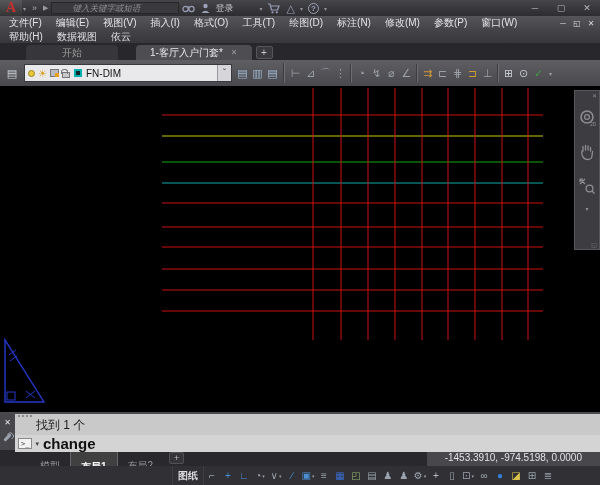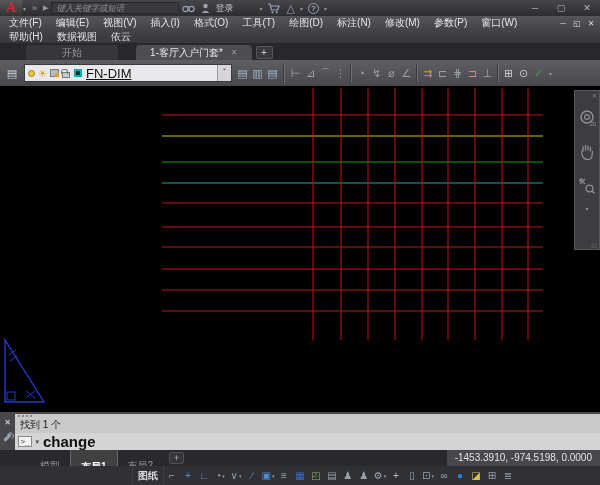--- a/index.html
+++ b/index.html
@@ -7,21 +7,21 @@
   body { font-family:"Liberation Sans","DejaVu Sans",sans-serif; background:#000; }
   #app { width:600px; height:485px; display:flex; flex-direction:column; position:relative; }
 
   
   .titlebar { height:16px; background:linear-gradient(#45454a,#2d2d31); display:flex; align-items:center; font-size:10px; color:#cfcfcf; flex:0 0 16px; }
   .logo { width:22px; height:16px; display:flex; align-items:center; justify-content:center; font-weight:bold; font-size:14px; color:#c53030; background:linear-gradient(#58585c,#333); font-family:"Liberation Serif",serif; }
   .logo-dd { font-size:6px; color:#999; margin:0 2px 0 1px; }
   .overflow { color:#aaa; font-size:9px; margin:0 4px; letter-spacing:-1px; }
   .doctitle { background:#efefef; color:#111; border:1px solid #8a8a8a; font-size:9px; padding:0 6px; height:13px; line-height:12px; white-space:nowrap; }
   .play { color:#9a9a9a; font-size:7px; margin:0 3px; }
-  .search { width:128px; height:12px; background:#3a3a3e; border:1px solid #272729; color:#8f8f8f; font-style:italic; font-size:8.5px; line-height:11px; padding:0 4px; overflow:hidden; white-space:nowrap; }
+  .search { width:128px; height:12px; background:#3a3a3e; border:1px solid #272729; color:#8f8f8f; font-style:italic; font-size:8.5px; line-height:11px; padding:0 20px; overflow:hidden; white-space:nowrap; }
   .tbicon { display:inline-flex; align-items:center; justify-content:center; margin:0 3px; }
   .tb-dd { font-size:6px; color:#8f8f8f; margin:0 2px; }
   .login-label { font-size:9px; color:#c8c8cc; margin-left:2px; }
   .helpcircle { width:11px; height:11px; border:1.5px solid #9aa0b8; border-radius:50%; color:#9aa0b8; font-size:8px; font-weight:bold; display:flex; align-items:center; justify-content:center; }
   .winctl { margin-left:auto; display:flex; }
   .winctl span { width:26px; text-align:center; color:#b8b8b8; font-size:9px; cursor:default; }
 
   
   .menubar { height:14px; background:linear-gradient(#55555a,#434348); display:flex; align-items:center; font-size:10px; color:#e4e4e6; padding-left:2px; flex:0 0 14px; }
   .menu-item { padding:0 7px; white-space:nowrap; }
@@ -41,21 +41,21 @@
   .toolbar { height:26px; background:linear-gradient(#5e5e63,#48484d); display:flex; align-items:center; padding:0 3px; flex:0 0 26px; }
   .tool-ic { width:18px; height:18px; display:flex; align-items:center; justify-content:center; font-size:11px; }
   .layerdd { width:208px; height:18px; background:#e9e9eb; border:1px solid #3a3a3e; display:flex; align-items:center; padding-left:3px; margin:0 3px; }
   .layerdd .bulb { width:7px; height:7px; background:#e8c838; border-radius:50%; border:1px solid #9a8420; margin-right:3px; }
   .layerdd .sun { color:#d8a020; font-size:10px; margin-right:3px; }
   .layerdd .plot { width:9px; height:8px; background:#b8bcc2; border:1px solid #777; position:relative; margin-right:3px; }
   .layerdd .plot::after { content:""; position:absolute; right:-1px; bottom:-1px; width:4px; height:4px; background:#e8a020; }
   .layerdd .lock { width:8px; height:6px; background:#c8cacd; border:1px solid #777; position:relative; margin-right:4px; margin-top:3px; }
   .layerdd .lock::before { content:""; position:absolute; left:-2px; top:-4px; width:5px; height:4px; border:1px solid #777; border-bottom:none; border-radius:3px 3px 0 0; }
   .layerdd .swatch { width:8px; height:8px; border:2px solid #00b0b0; background:#13272a; margin-right:4px; }
-  .layerdd .lname { font-size:13px; color:#111; flex:1;text-decoration:underline; }
+  .layerdd .lname { font-size:10px; color:#111; flex:1; }
   .layerdd .ddbtn { width:14px; height:16px; background:#d6d6da; border-left:1px solid #9a9aa0; display:flex; align-items:center; justify-content:center; }
   .layerdd .ddbtn::after { content:"ˇ"; font-size:9px; color:#333; margin-top:-3px; }
   .tsep { width:2px; height:20px; border-left:1px solid #3c3c40; border-right:1px solid #6e6e73; margin:0 3px; }
   .dimrow { display:flex; align-items:center; }
   .dim-ic { width:15px; height:20px; display:flex; align-items:center; justify-content:center; font-size:11px; color:#9ba1a8; }
   .dimsep { width:2px; height:18px; border-left:1px solid #3c3c40; border-right:1px solid #6e6e73; margin:0 2px; }
   .trail-dd { font-size:6px; color:#9a9a9e; margin-left:3px; }
 
   
   .canvas { position:relative; height:326px; background:#000; flex:0 0 326px; overflow:hidden; }
@@ -68,36 +68,36 @@
   .ngear { align-self:flex-end; color:#7d7d82; font-size:6px; margin:auto 2px 1px 0; }
 
   
   .cmdarea { height:38px; background:#c9c9c9; border-top:2px solid #4a4a4e; position:relative; flex:0 0 38px; display:flex; }
   .cmdstrip { width:15px; background:#46464b; display:flex; flex-direction:column; align-items:center; padding-top:4px; }
   .cmdstrip .cclose { color:#e8e8e8; font-size:8px; line-height:10px; }
   .wrench { width:9px; height:3px; background:#9aa3ad; border-radius:2px; transform:rotate(-45deg); margin-top:8px; position:relative; }
   .wrench::after { content:""; position:absolute; right:-2px; top:-1px; width:4px; height:5px; border:1.5px solid #9aa3ad; border-left:none; border-radius:0 3px 3px 0; }
   .cmdbody { flex:1; display:flex; flex-direction:column; }
   .grip { height:3px; border-top:2px dotted #8a8a8a; width:14px; margin:1px 0 0 3px; }
-  .cmdhist { font-size:10px; color:#1c1c1c; padding:0 0 1px 5px; }
+  .cmdhist { font-size:12px; color:#1c1c1c; padding:0 0 1px 5px;margin-left:16px; }
   .cmdline { height:17px; background:#d4d4d4; display:flex; align-items:center; padding-left:3px; }
   .prompt { background:#f2f2f2; border:1px solid #8a8a8a; color:#333; font-family:"DejaVu Sans Mono",monospace; font-size:7px; padding:0 2px; height:11px; line-height:10px; }
   .cmd-dd { font-size:7px; color:#444; margin:0 4px 0 3px; }
   .cmdtext { font-size:15px; color:#111; font-weight:600; }
 
   
   .tabsrow { height:16px; background:#29292d; display:flex; align-items:center; font-size:10px; flex:0 0 16px; padding-left:30px; }
   .ltab { padding:13px 10px; height:16px; line-height:16px; color:#97979a; white-space:nowrap; }
   .ltab.active { background:#404040; color:#fff; font-weight:bold; border:1px solid #66666b; border-bottom:none; }
   .lnew { width:15px; height:12px; background:#35353a; border:1px solid #505055; color:#bbb; text-align:center; line-height:10px; font-size:9px; border-radius:2px; margin-left:6px; }
-  .coords { margin-left:auto; height:16px; background:#47474c; color:#e4e4e6; font-size:10px; line-height:16px; padding:0 8px; min-width:130px; text-align:right; }
+  .coords { margin-left:auto; height:16px; background:#47474c; color:#e4e4e6; font-size:10px; line-height:16px; padding:0 18px; min-width:130px; text-align:right; }
 
   
   .statusbar { height:19px; background:#303035; display:flex; align-items:center; flex:0 0 19px; padding-left:132px; }
-  .paperbtn { color:#dadade; font-size:10px; padding:0 5px; height:19px; line-height:19px; border-left:1px solid #3e3e43; border-right:1px solid #3e3e43; font-weight:bold; }
+  .paperbtn { color:#dadade; font-size:10px; padding:0 5px; height:19px; line-height:19px; border-left:1px solid #3e3e43; border-right:1px solid #3e3e43; font-weight:bold;margin-left:40px; }
   .st-ic { min-width:16px; height:19px; display:flex; align-items:center; justify-content:center; font-size:10px; padding:0 1px; }
   .st-dd { font-size:5px; color:#9a9a9e; margin-left:1px; }
 </style>
 </head>
 <body>
 
 <div id="app">
 
   <div class="titlebar">
     <div class="logo">A</div>

